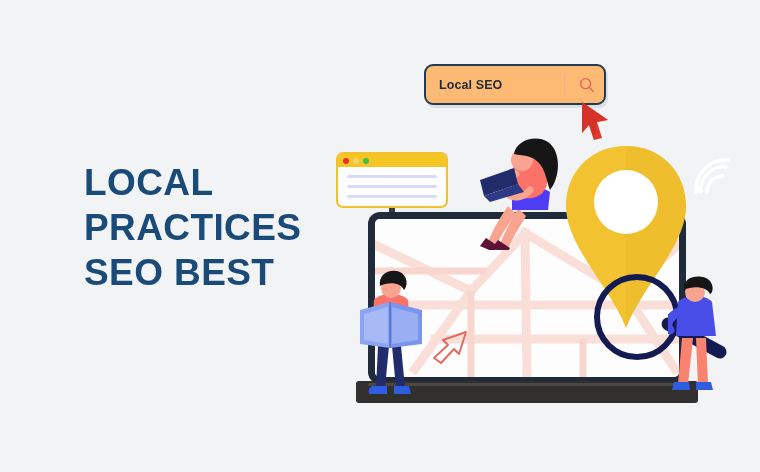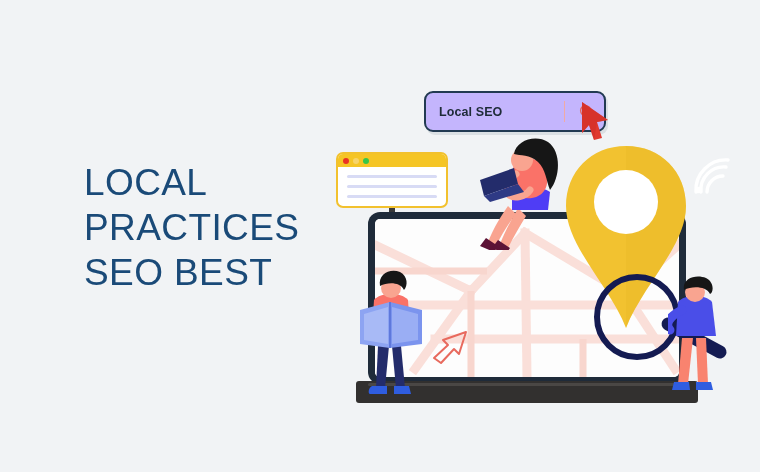--- a/index.html
+++ b/index.html
@@ -22,43 +22,42 @@
   }
 
   
   #headline {
     position: absolute;
     left: 84px;
     top: 160px;
     width: 260px;
     color: #1a4a78;
     font-family: "Liberation Sans", sans-serif;
-    font-weight: normal;
+    font-weight: bold;
     font-size: 37px;
     line-height: 45px;
     letter-spacing: 0.4px;
     text-transform: uppercase;
   }
   #headline .hl-line { display: block; white-space: nowrap; }
 
   
   #searchbar {
     position: absolute;
     left: 424px;
     top: 64px;
     width: 182px;
     height: 41px;
-    background: #c4b5fd;
+    background: #fdba74;
     border: 2px solid #223a52;
     border-radius: 9px;
     box-sizing: border-box;
     display: flex;
     align-items: center;
     box-shadow: 2px 3px 0 rgba(34,58,82,0.10);
-    margin-top: 27px;
   }
   #search-value {
     flex: 1 1 auto;
     padding-left: 13px;
     font-size: 12.5px;
     font-weight: bold;
     color: #1e2b38;
     letter-spacing: 0.1px;
     white-space: nowrap;
     overflow: hidden;

